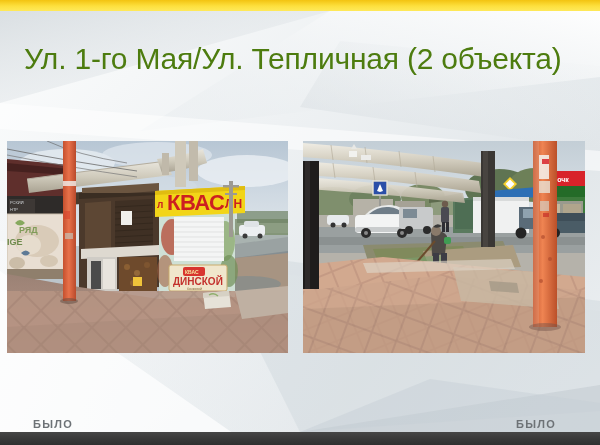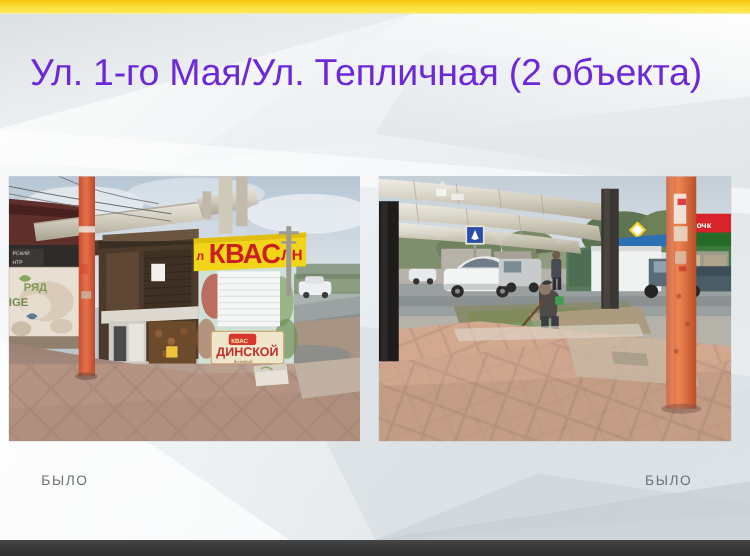--- a/index.html
+++ b/index.html
@@ -32,42 +32,43 @@
   .facet { position: absolute; left: 0; top: 11px; width: 600px; height: 434px; }
   .facet svg { display: block; width: 600px; height: 434px; }
 
   
   #title-wrap {
     position: absolute; left: 24px; top: 36px;
     width: 560px; height: 46px;
     display: flex; align-items: center;
   }
   #page-title {
-    font-size: 30px; font-weight: 400; color: #6d28d9;
+    font-size: 30px; font-weight: 400; color: #4d7c0f;
     letter-spacing: -0.2px; white-space: nowrap;
     font-family: "Liberation Sans", sans-serif;
   }
 
   
   .photo {
     position: absolute;
     overflow: hidden;
     background: #bcc5cb;
     border: 0;
   }
   #photo-before { left: 7px; top: 141px; width: 281px; height: 212px; }
   #photo-after  { left: 303px; top: 141px; width: 282px; height: 212px; }
   .photo svg { display:block; width:100%; height:100%; }
 
   
   .caption {
     position: absolute;
     font-size: 11px; letter-spacing: 1.3px;
-    color: #6d7276; font-weight: 400;
+    color: #6d7276; font-weight: 700;
     font-family: "Liberation Sans", sans-serif;
+    margin-top: 39px;
   }
   #caption-before { left: 33px; top: 379px; }
   #caption-after  { left: 516px; top: 379px; }
 
   
   #footer-bar {
     position: absolute; left: 0; top: 432px;
     width: 600px; height: 13px;
     background: linear-gradient(180deg,#464646 0%, #3a3a3a 45%, #2f2f2f 100%);
   }

